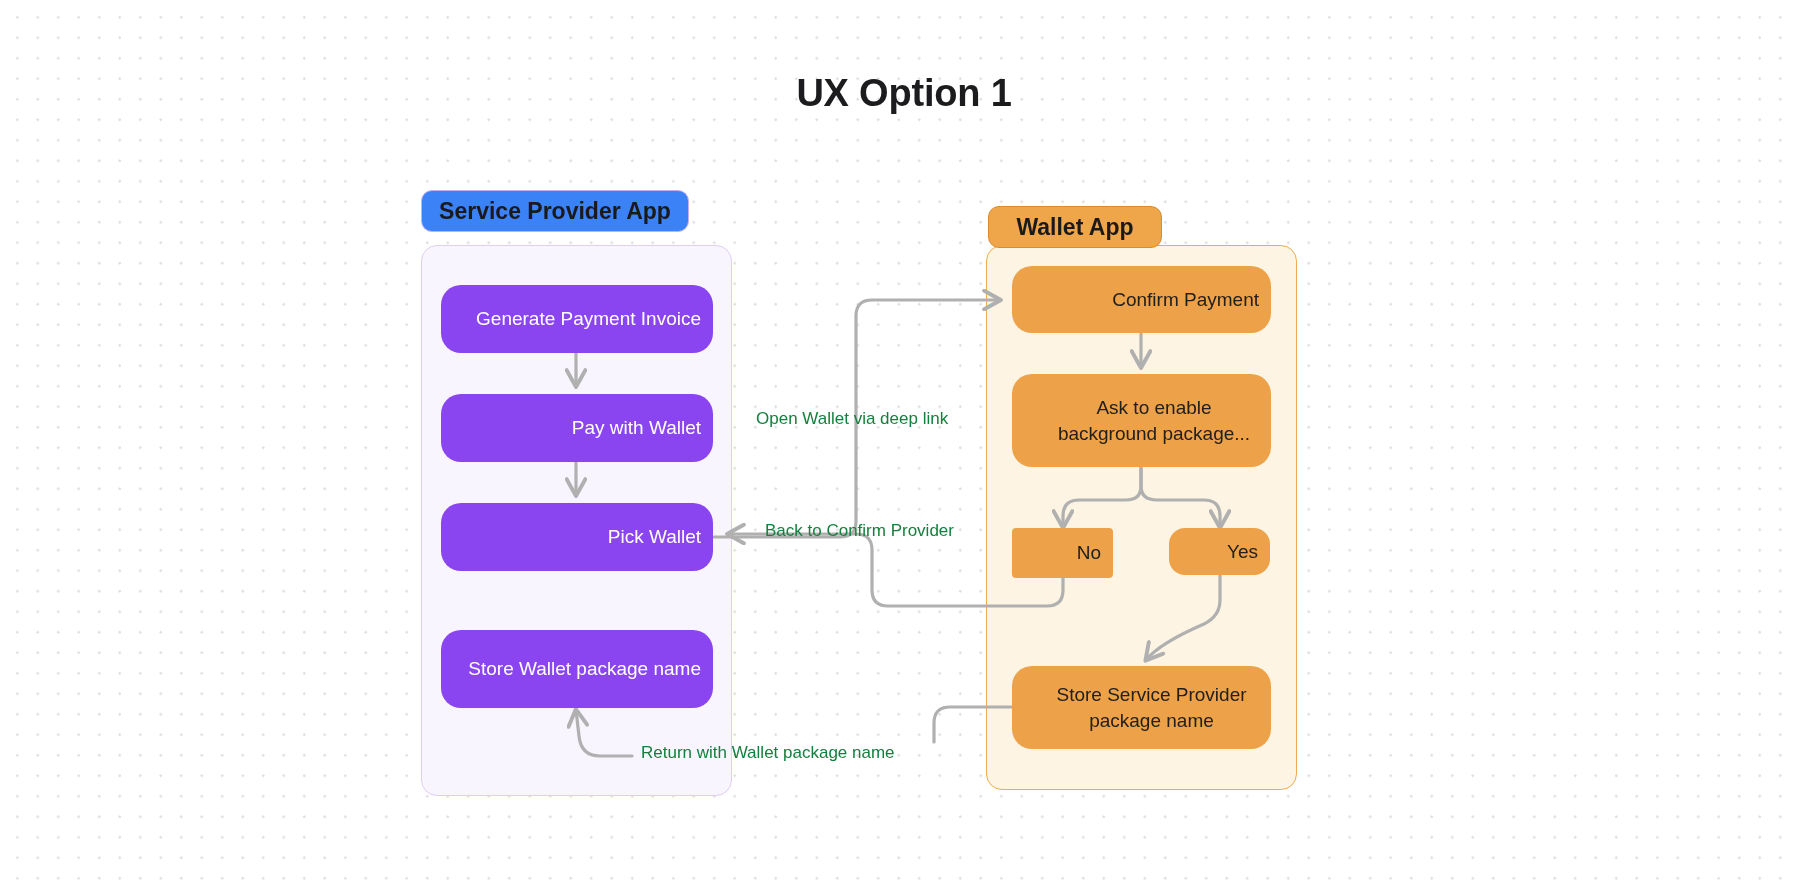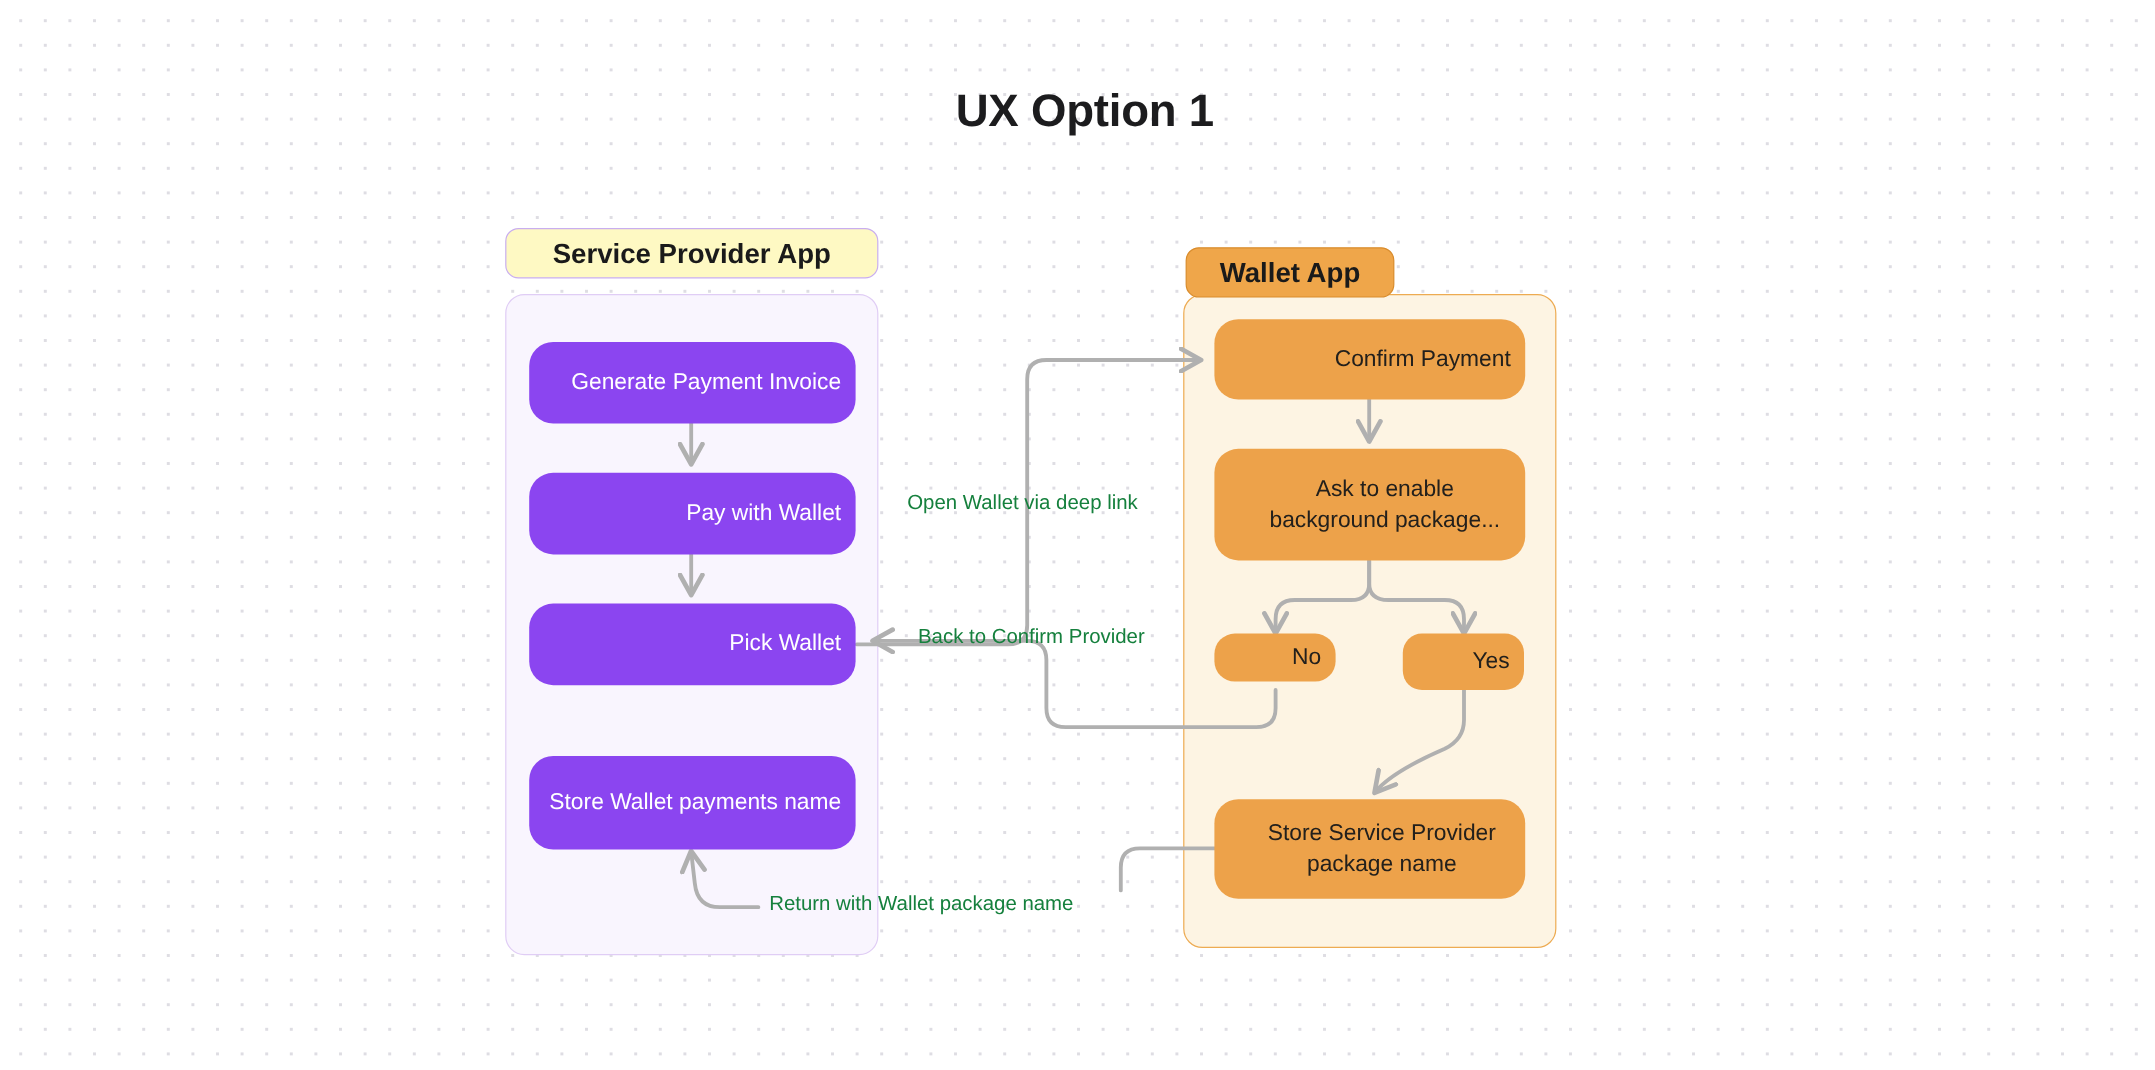--- a/index.html
+++ b/index.html
@@ -47,22 +47,22 @@
     display: flex;
     align-items: center;
     justify-content: center;
     height: 42px;
     box-sizing: border-box;
     z-index: 6;
   }
   .lane-header.sp {
     left: 421px;
     top: 190px;
-    width: 311px;
-    background: #fef9c3;
+    width: 268px;
+    background: #3b82f6;
     border: 1.6px solid #c9aeef;
   }
   .lane-header.wallet {
     left: 988px;
     top: 206px;
     width: 174px;
     background: #efa64a;
     border: 1.6px solid #d98c2c;
   }
 
@@ -184,30 +184,30 @@
   <div class="node purple" style="left:441px; top:394px; width:272px; height:68px;">
     <span>Pay with Wallet</span>
   </div>
   <div class="node purple" style="left:441px; top:285px; width:272px; height:68px;">
     <span>Generate Payment Invoice</span>
   </div>
   <div class="node purple" style="left:441px; top:503px; width:272px; height:68px;">
     <span>Pick Wallet</span>
   </div>
   <div class="node purple" style="left:441px; top:630px; width:272px; height:78px;">
-    <span>Store Wallet payments name</span>
+    <span>Store Wallet package name</span>
   </div>
 
   <div class="node orange" style="left:1012px; top:266px; width:259px; height:67px;">
     <span>Confirm Payment</span>
   </div>
   <div class="node orange" style="left:1012px; top:374px; width:259px; height:93px;">
     <span style="max-width:210px; display:block;">Ask to enable background package...</span>
   </div>
-  <div class="node orange" style="left:1012px; top:528px; width:101px; height:40px; border-radius:17px;">
+  <div class="node orange" style="left:1012px; top:528px; width:101px; height:50px; border-radius:4px;">
     <span>No</span>
   </div>
   <div class="node orange" style="left:1169px; top:528px; width:101px; height:47px; border-radius:16px;">
     <span>Yes</span>
   </div>
   <div class="node orange" style="left:1012px; top:666px; width:259px; height:83px;">
     <span style="max-width:215px; display:block;">Store Service Provider package name</span>
   </div>
 
   <div class="edge-label" style="left:756px; top:409px;">Open Wallet via deep link</div>

